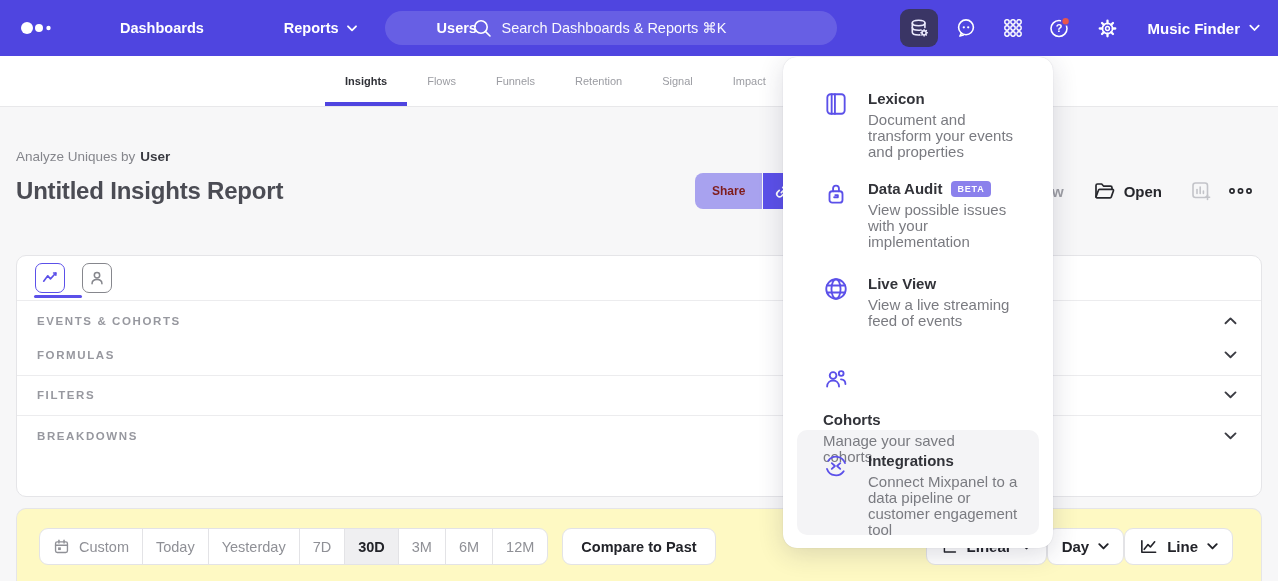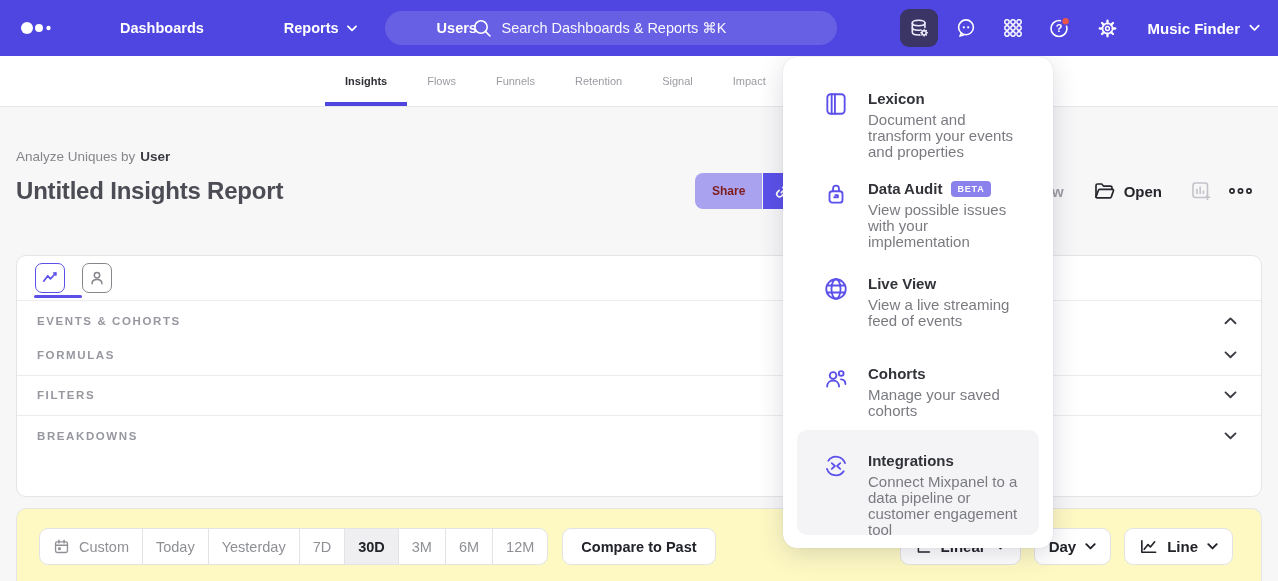--- a/index.html
+++ b/index.html
@@ -78,31 +78,31 @@
   .toolbar { position:absolute; top:19px; left:22px; right:28px; display:flex; align-items:center; }
   .seg { display:flex; border:1px solid #e3e3e6; border-radius:9px; height:37px; overflow:hidden;
     background:#fff; }
   .seg-item { display:flex; align-items:center; padding:0 13px; font-size:14.5px; color:#8f9096;
     border-right:1px solid #e3e3e6; gap:9px; cursor:pointer; white-space:nowrap; }
   .seg-item:last-child { border-right:none; }
   .seg-item.selected { background:#efeff1; color:#222329; font-weight:700; }
   .compare-btn { margin-left:14px; height:37px; border:1px solid #e3e3e6; border-radius:9px;
     padding:0 18px; font-size:14.5px; font-weight:700; color:#222329; background:#fff;
     display:flex; align-items:center; cursor:pointer; }
-  .toolbar-right { margin-left:auto; display:flex; gap:13px; }
+  .toolbar-right { margin-left:auto; display:flex; }
   .tool-btn { height:37px; border:1px solid #e3e3e6; border-radius:9px; display:flex;
     align-items:center; gap:9px; padding:0 14px; font-size:15px; font-weight:700; color:#222329;
     background:#fff; cursor:pointer; white-space:nowrap; }
 
   
   .menu { position:absolute; left:783px; top:57px; width:270px; height:491px; background:#fff;
     border-radius:14px; box-shadow:0 6px 26px rgba(40,40,70,0.16), 0 0 1px rgba(40,40,70,0.2);
     z-index:50; padding-top:23px; }
   .menu-item { display:flex; gap:19px; padding:10px 20px 0 40px; cursor:pointer; }
-  .mi-0 { height:90px; } .mi-1 { height:95px; } .mi-2 { height:90px; } .mi-3 { height:75px; }
+  .mi-0 { height:90px; } .mi-1 { height:95px; } .mi-2 { height:90px; } .mi-3 { height:75px;flex-direction:column; }
   .menu-item .mi-icon { flex:0 0 26px; margin-top:1px; }
   .mi-text { width:172px; }
   .mi-title { font-size:15px; font-weight:700; color:#323339; margin-bottom:5px;
     display:flex; align-items:center; }
   .mi-desc { font-size:15px; line-height:16px; color:#7a7b81; }
   .beta-badge { background:#8b81ec; color:#fff; font-size:9px; font-weight:700; padding:3px 6px;
     border-radius:4px; letter-spacing:0.8px; margin-left:9px; }
   .mi-4 { height:105px; background:#f4f4f6; border-radius:10px; margin:0 14px;
     padding:22px 6px 0 26px; }
 

